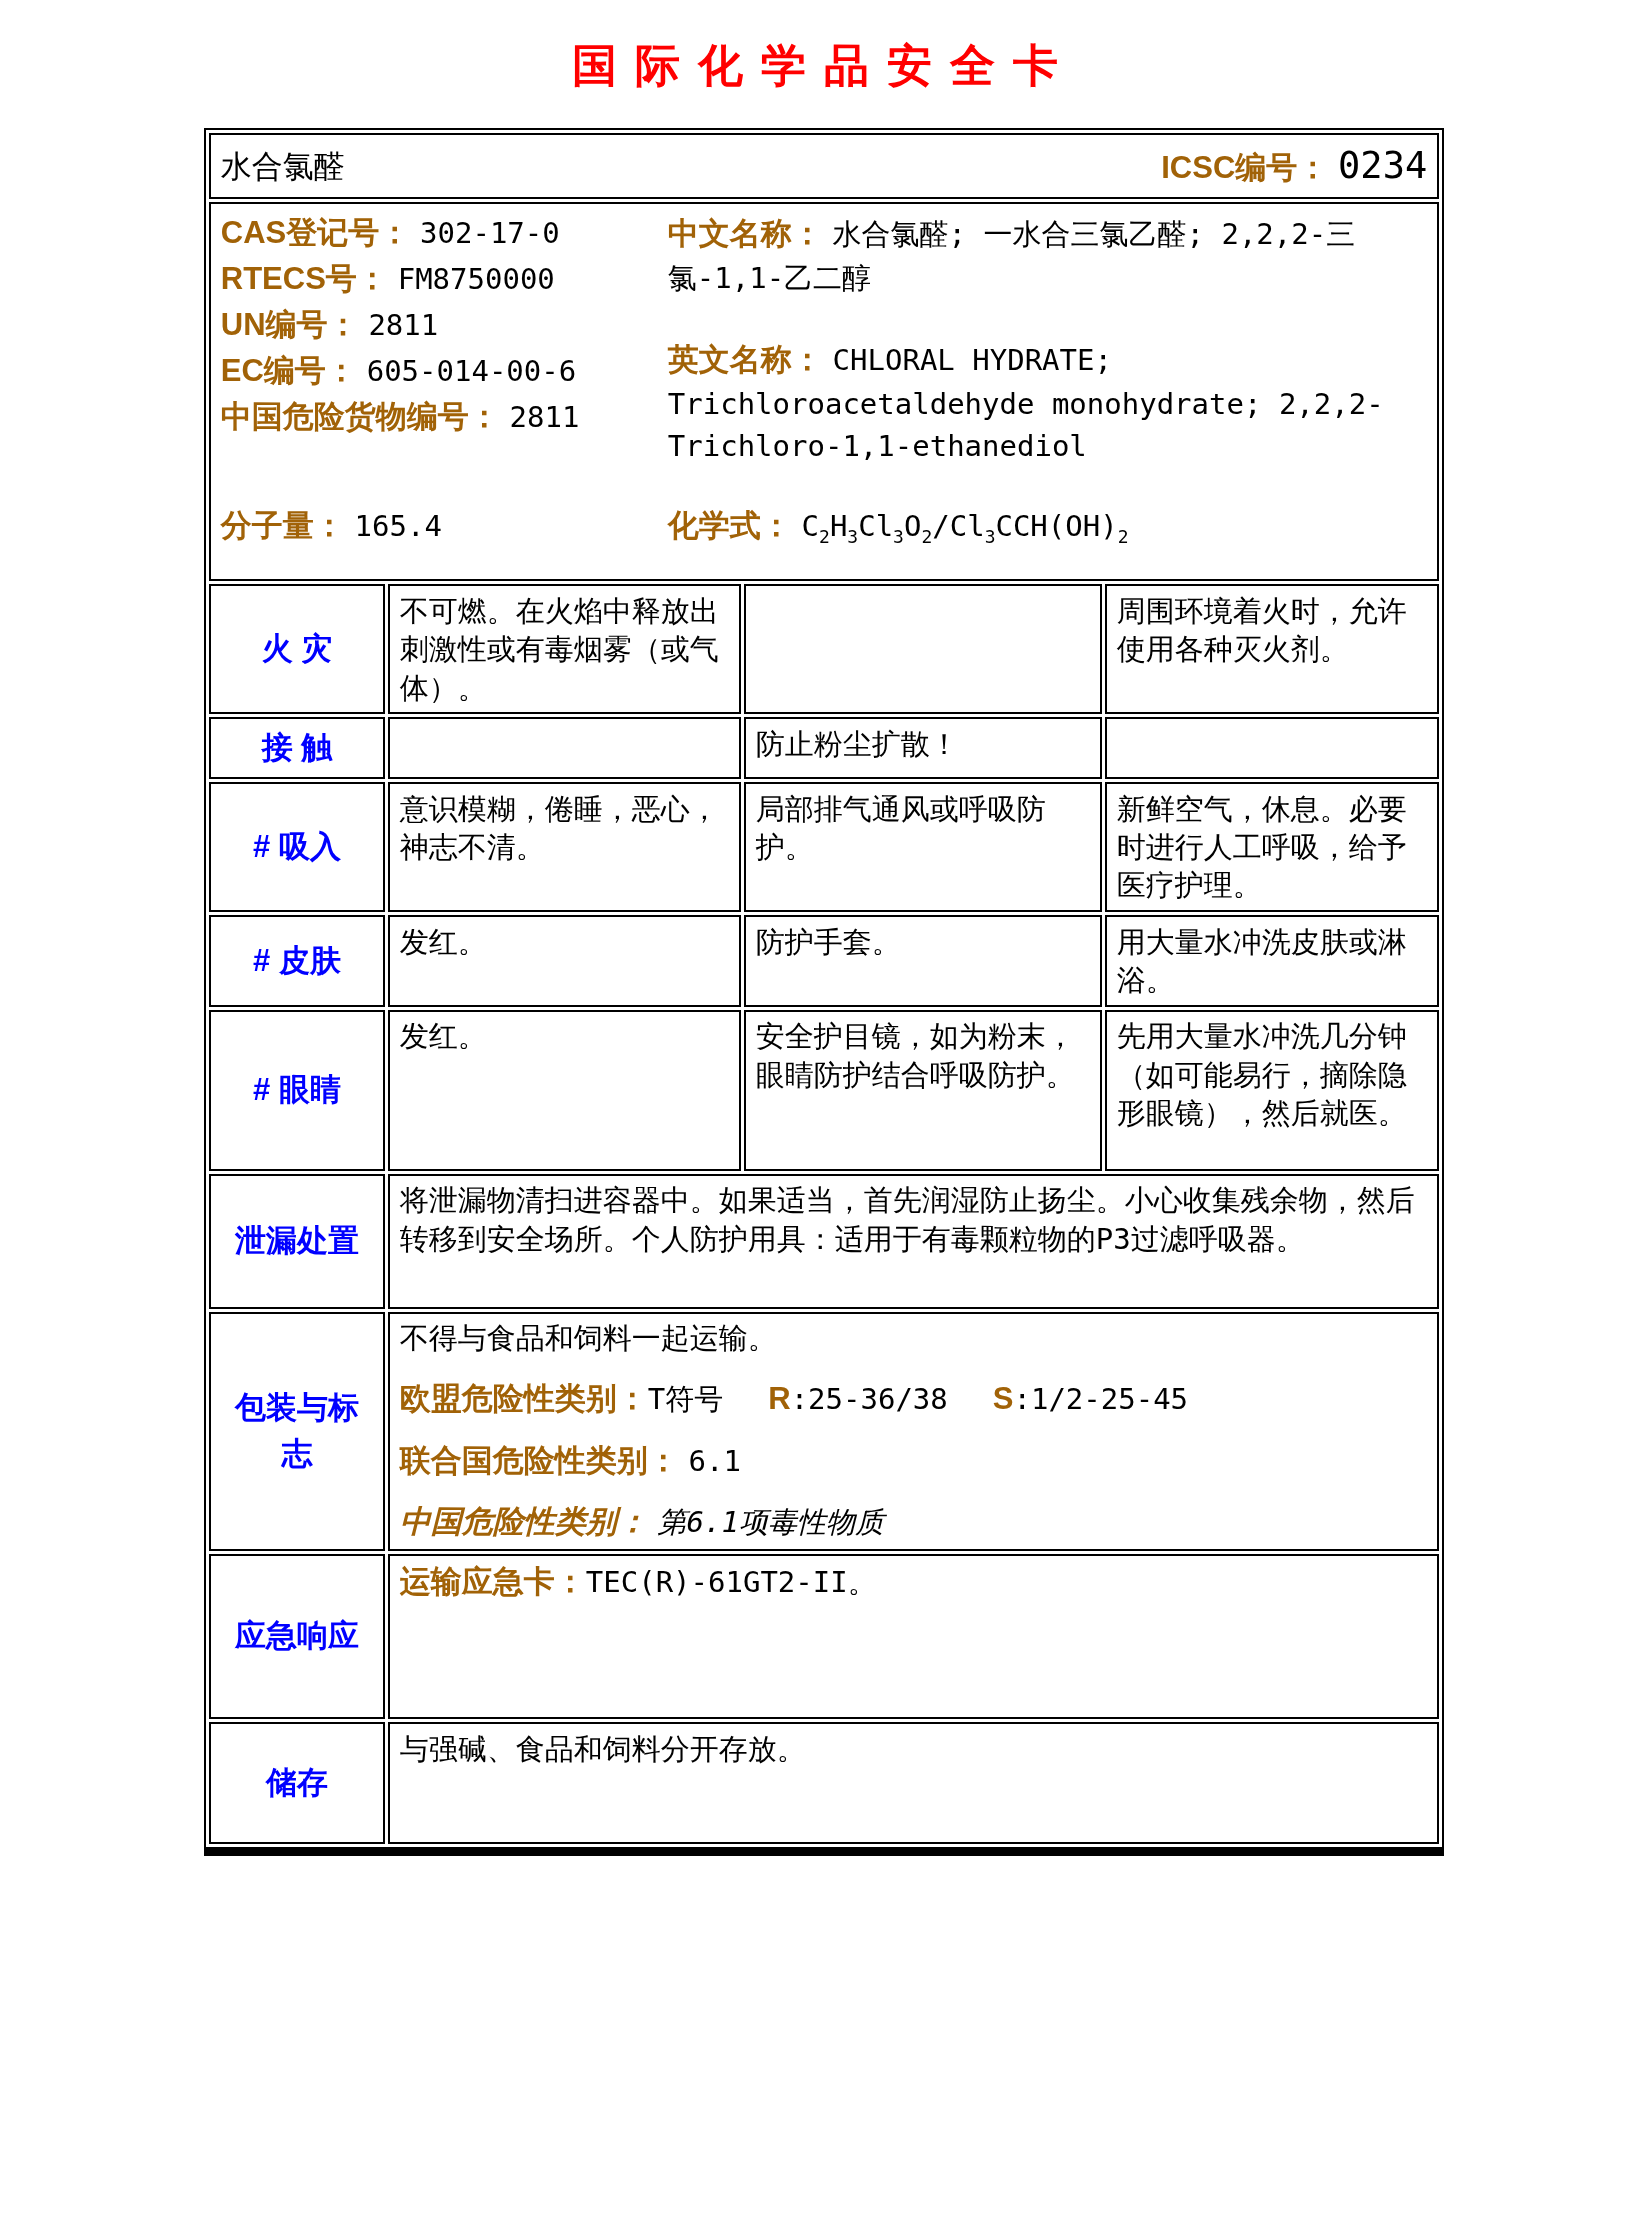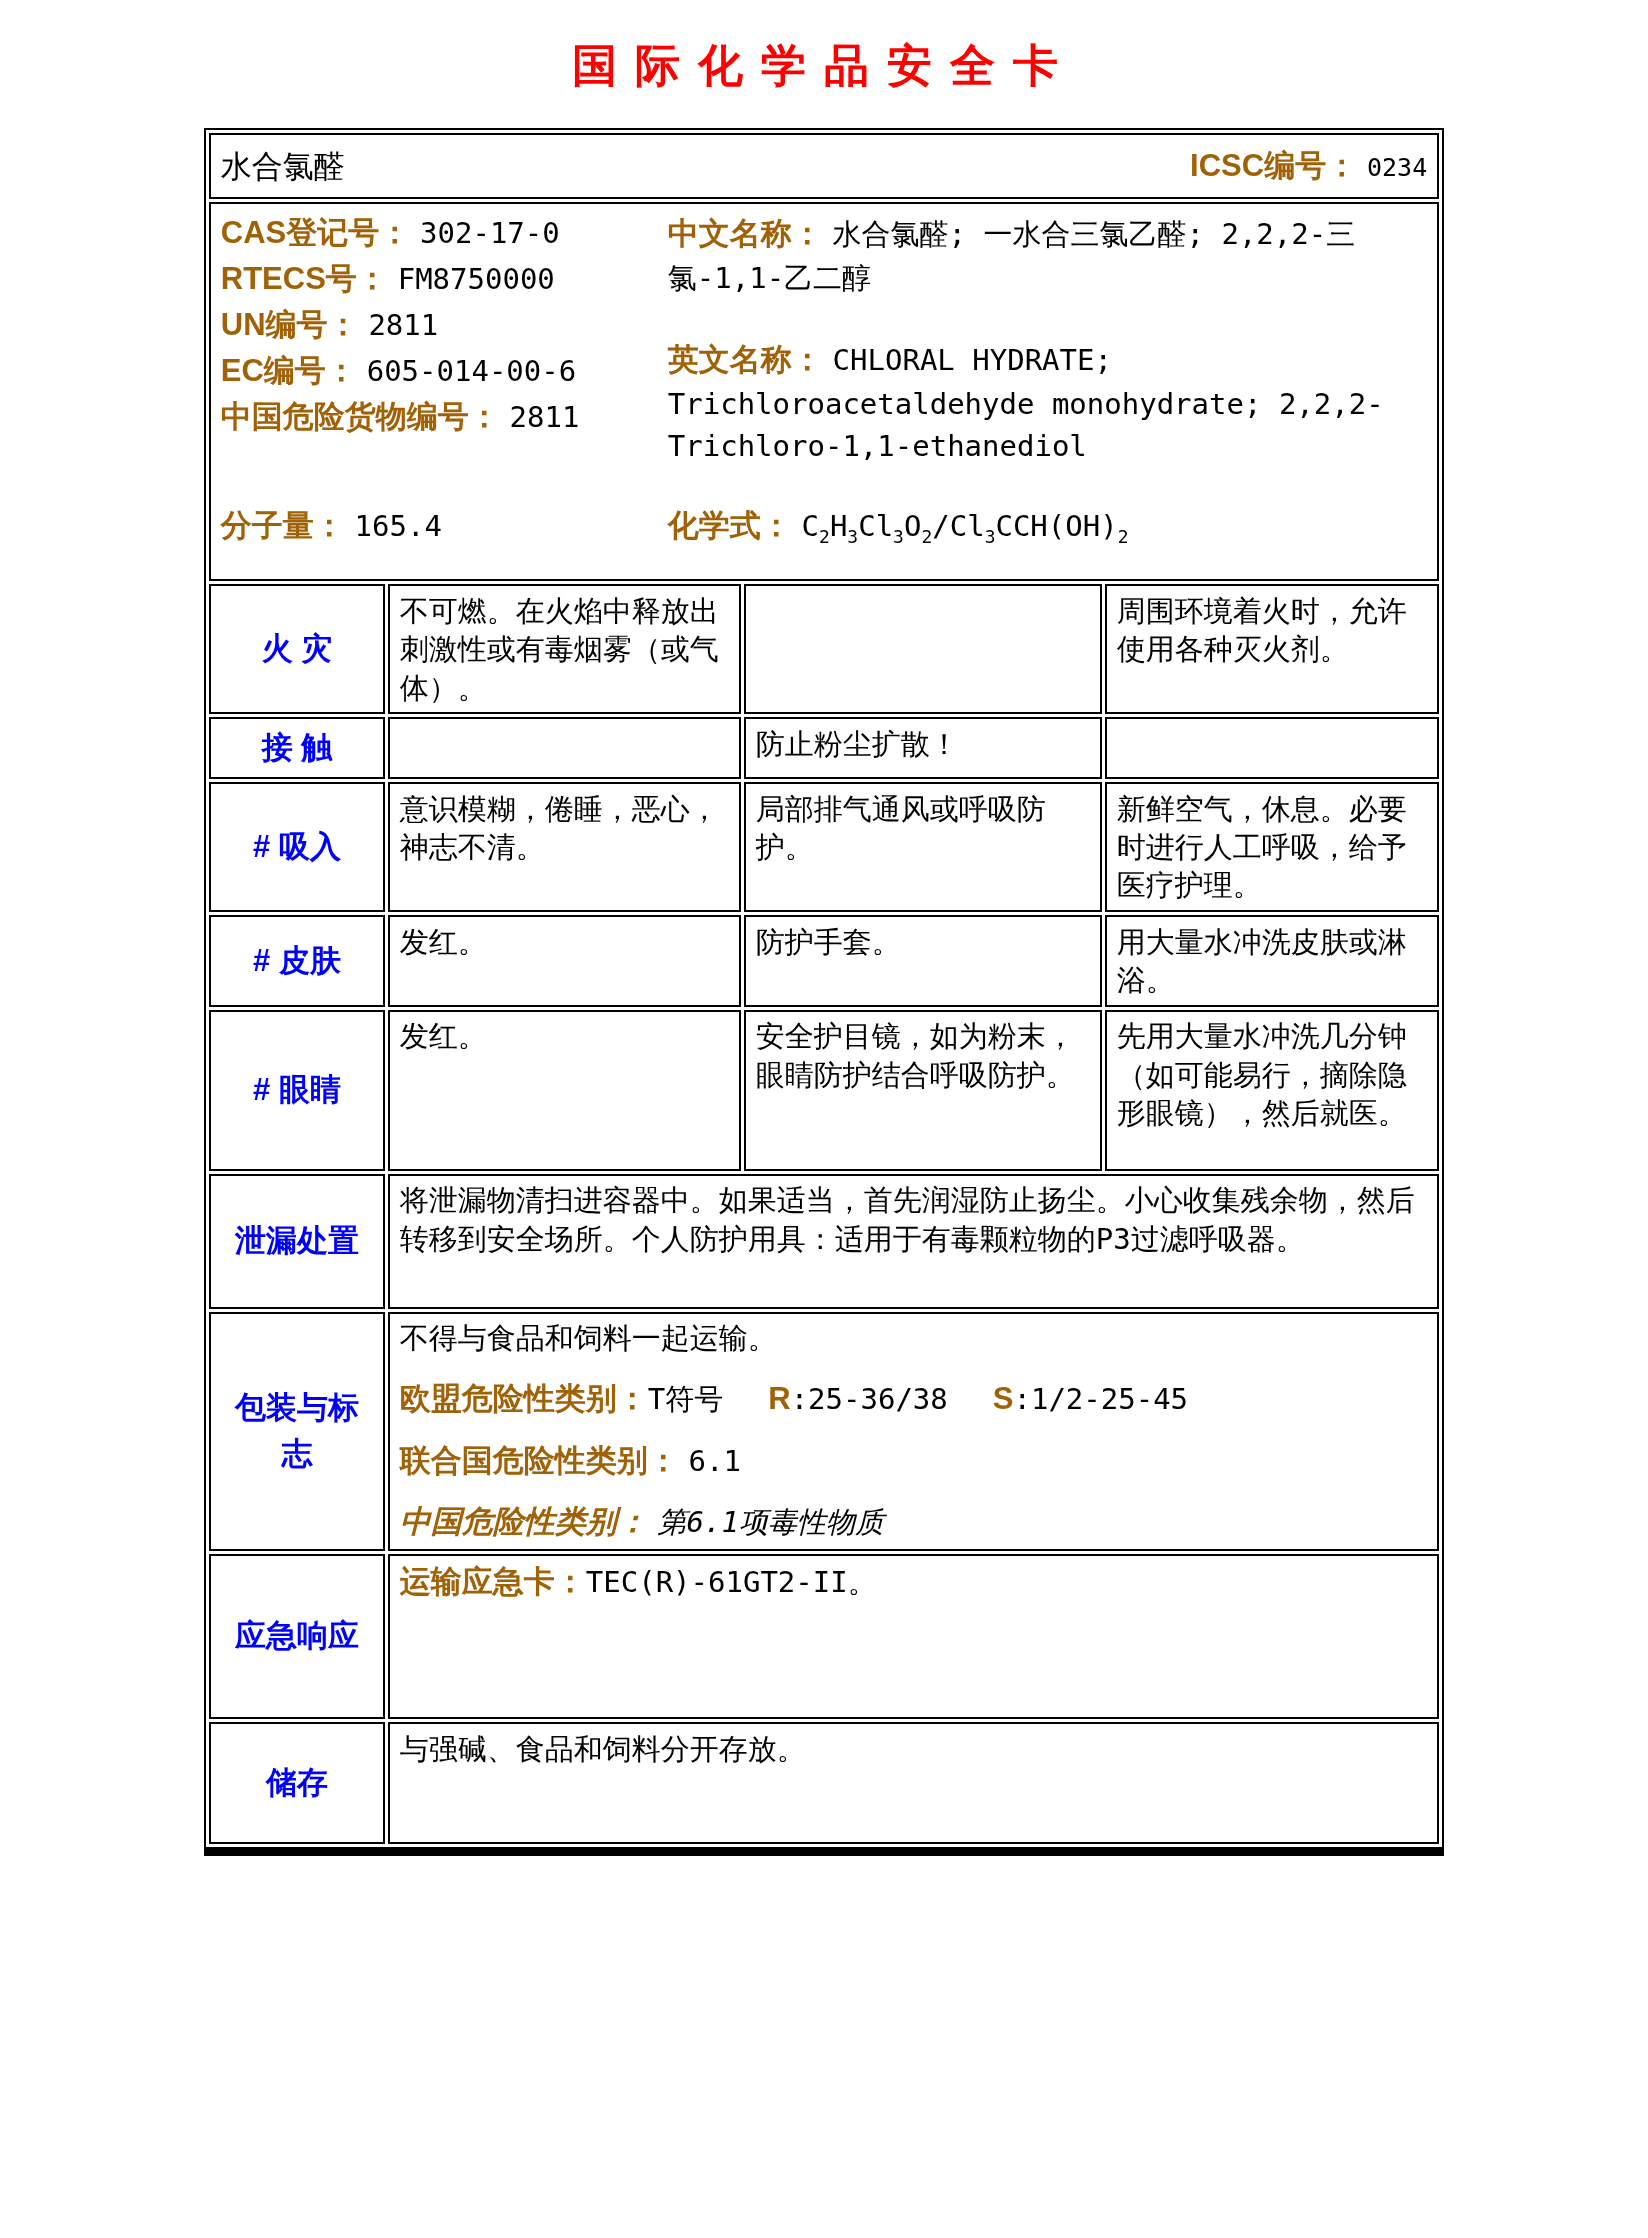--- a/index.html
+++ b/index.html
@@ -46,21 +46,21 @@
     font-weight:bold;
     font-family:"Liberation Sans",sans-serif;
     font-size:31px;
   }
   .val{margin-left:9.8px;}
 
   
   tr.titlebar td{height:66px;vertical-align:middle;}
   .tb-flex{display:flex;justify-content:space-between;align-items:center;}
   .tb-name{font-size:31px;}
-  .tb-icsc .val{font-size:25px;}
+  .tb-icsc .val{font-size:37px;}
 
   
   tr.idrow td{height:372px;}
   .id-grid{
     display:grid;
     grid-template-columns:447px 1fr;
     grid-template-rows:1fr auto;
     height:100%;
     box-sizing:border-box;
     padding-bottom:26.5px;

